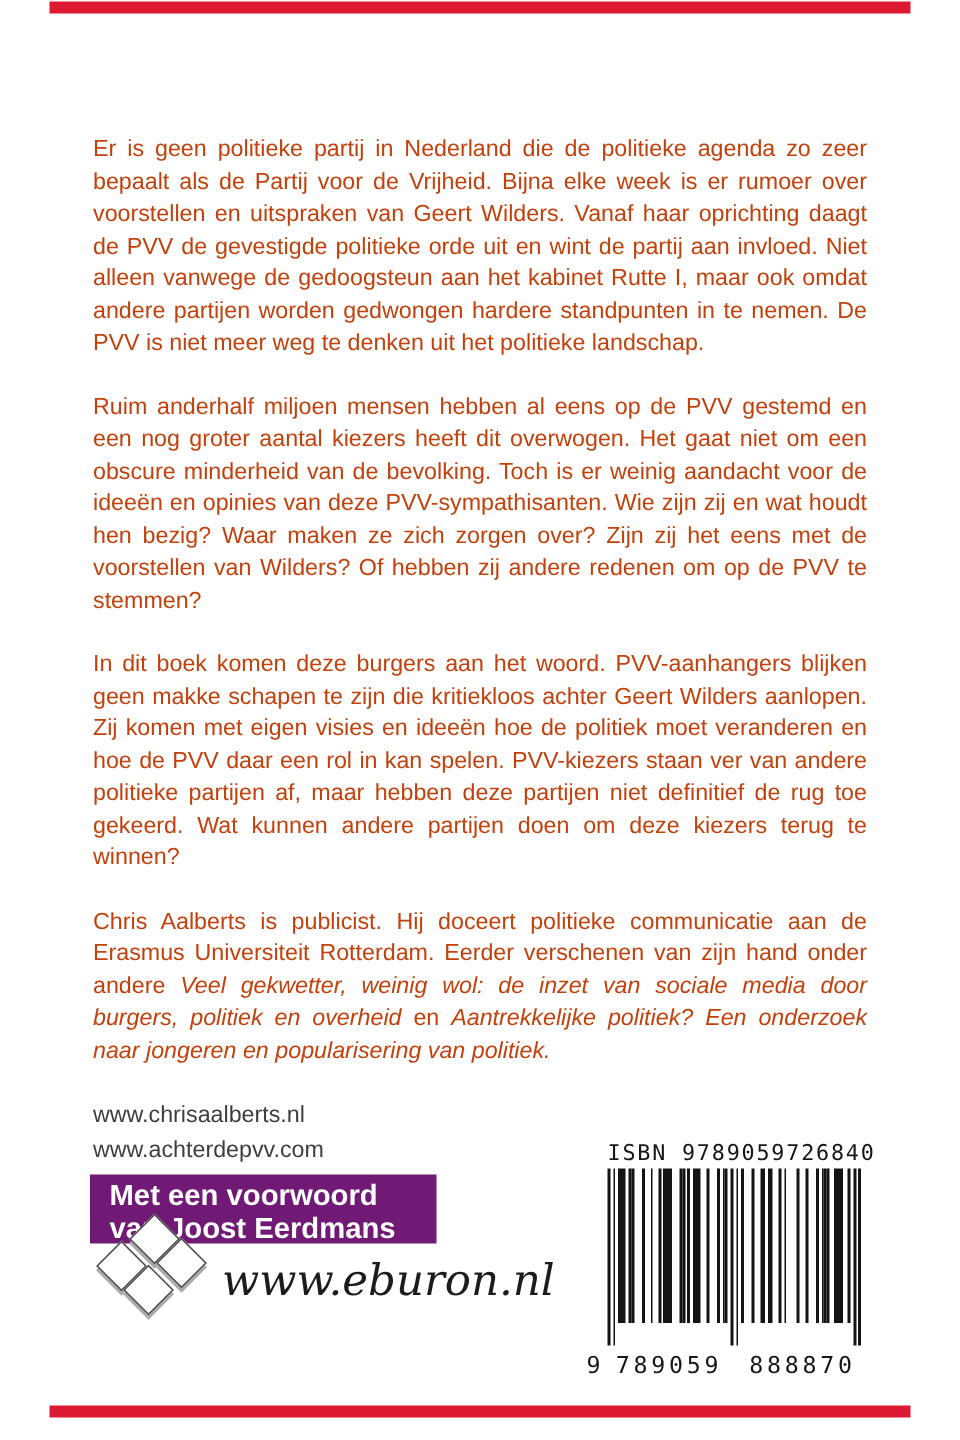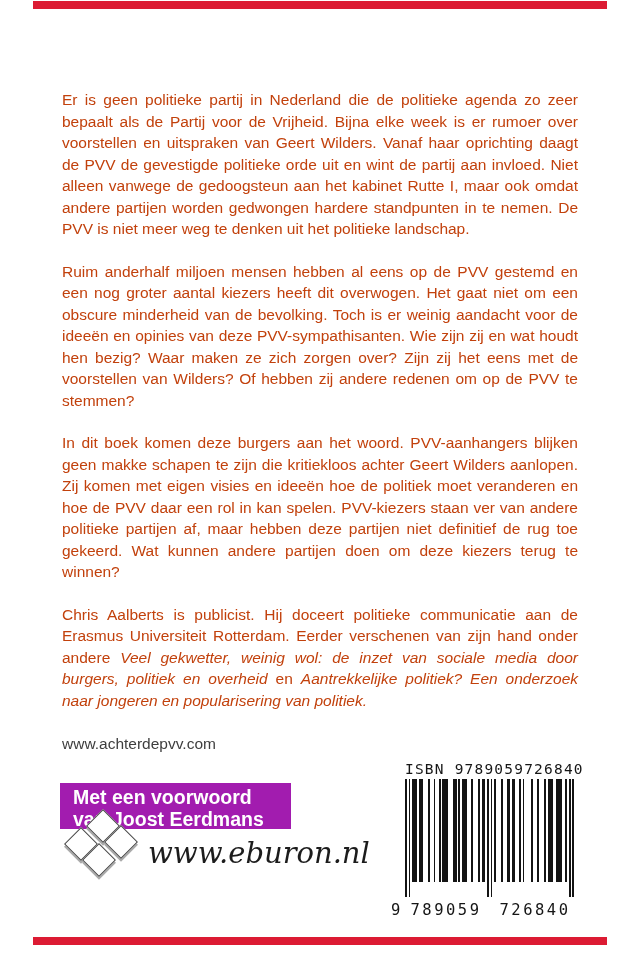--- a/index.html
+++ b/index.html
@@ -66,36 +66,37 @@
 
 <div class="edge-rule" style="top: 1px; background: rgb(220, 27, 51);"></div>
 <div class="edge-rule" style="top: 937px; background: rgb(220, 27, 51);"></div>
 
 <div class="text-column">
   <p class="para">Er is geen politieke partij in Nederland die de politieke agenda zo zeer bepaalt als de Partij voor de Vrijheid. Bijna elke week is er rumoer over voorstellen en uitspraken van Geert Wilders. Vanaf haar oprichting daagt de PVV de gevestigde politieke orde uit en wint de partij aan invloed. Niet alleen vanwege de gedoogsteun aan het kabinet Rutte I, maar ook omdat andere partijen worden gedwongen hardere standpunten in te nemen. De PVV is niet meer weg te denken uit het politieke landschap.</p>
   <p class="para">Ruim anderhalf miljoen mensen hebben al eens op de PVV gestemd en een nog groter aantal kiezers heeft dit overwogen. Het gaat niet om een obscure minderheid van de bevolking. Toch is er weinig aandacht voor de ideeën en opinies van deze PVV-sympathisanten. Wie zijn zij en wat houdt hen bezig? Waar maken ze zich zorgen over? Zijn zij het eens met de voorstellen van Wilders? Of hebben zij andere redenen om op de PVV te stemmen?</p>
   <p class="para">In dit boek komen deze burgers aan het woord. PVV-aanhangers blijken geen makke schapen te zijn die kritiekloos achter Geert Wilders aanlo­pen. Zij komen met eigen visies en ideeën hoe de politiek moet verande­ren en hoe de PVV daar een rol in kan spelen. PVV-kiezers staan ver van andere politieke partijen af, maar hebben deze partijen niet definitief de rug toe gekeerd. Wat kunnen andere partijen doen om deze kiezers terug te winnen?</p>
   <p class="para"><span>Chris Aalberts is publicist. Hij doceert politieke communicatie aan de Erasmus Universiteit Rotterdam. Eerder verschenen van zijn hand onder andere </span><span class="it">Veel gekwetter, weinig wol: de inzet van sociale media door burgers, politiek en overheid</span><span> en </span><span class="it">Aantrekkelijke politiek? Een onderzoek naar jongeren en popularisering van politiek.</span></p>
   <div class="urls">
+    <div class="url-line">www.chrisaalberts.nl</div>
     <div class="url-line">www.achterdepvv.com</div>
   </div>
 </div>
 
-<div class="banner" style="background: #a21caf;">
+<div class="banner" style="background: #701a75;">
   <div>Met een voorwoord</div>
   <div>van Joost Eerdmans</div>
 </div>
 
 <div class="barcode">
   <div class="isbn-label">ISBN 9789059726840</div>
   <div class="bars">
     <div class="digits">
       <span class="digit-first">9</span>
       <span class="digit-g1">789059</span>
-      <span class="digit-g2">726840</span>
+      <span class="digit-g2">888870</span>
     </div>
   <div class="module guard ink"></div>
       <div class="module guard"></div>
       <div class="module guard ink"></div>
       <div class="module"></div>
       <div class="module ink"></div>
       <div class="module ink"></div>
       <div class="module ink"></div>
       <div class="module"></div>
       <div class="module ink"></div>

